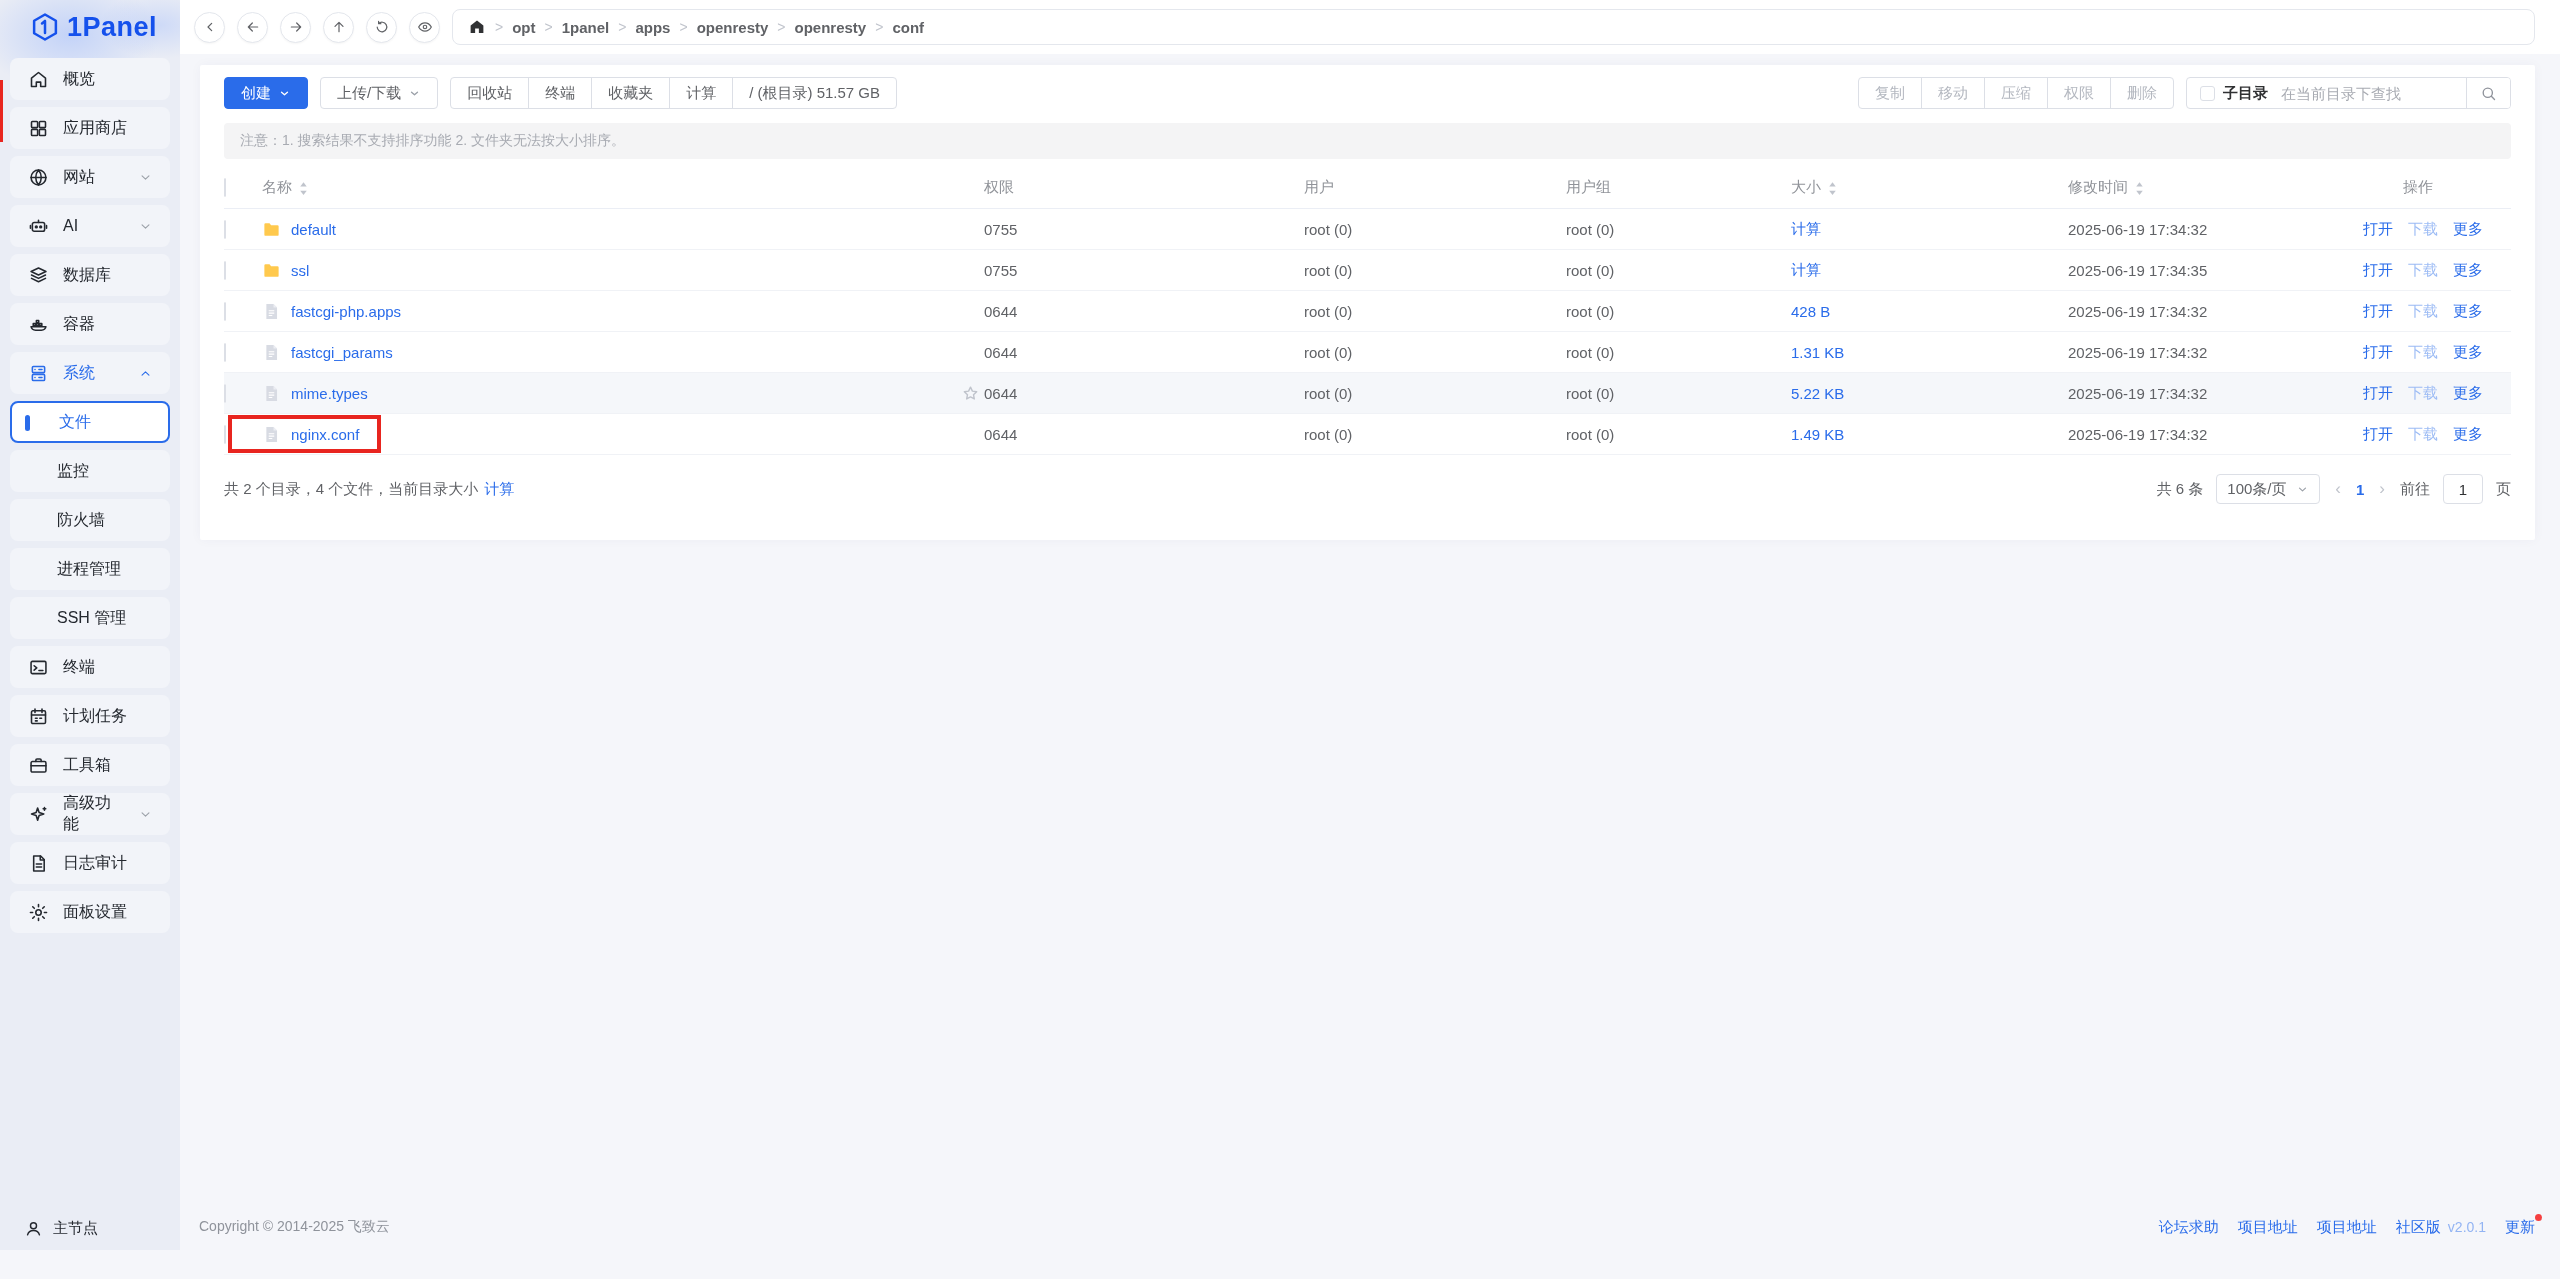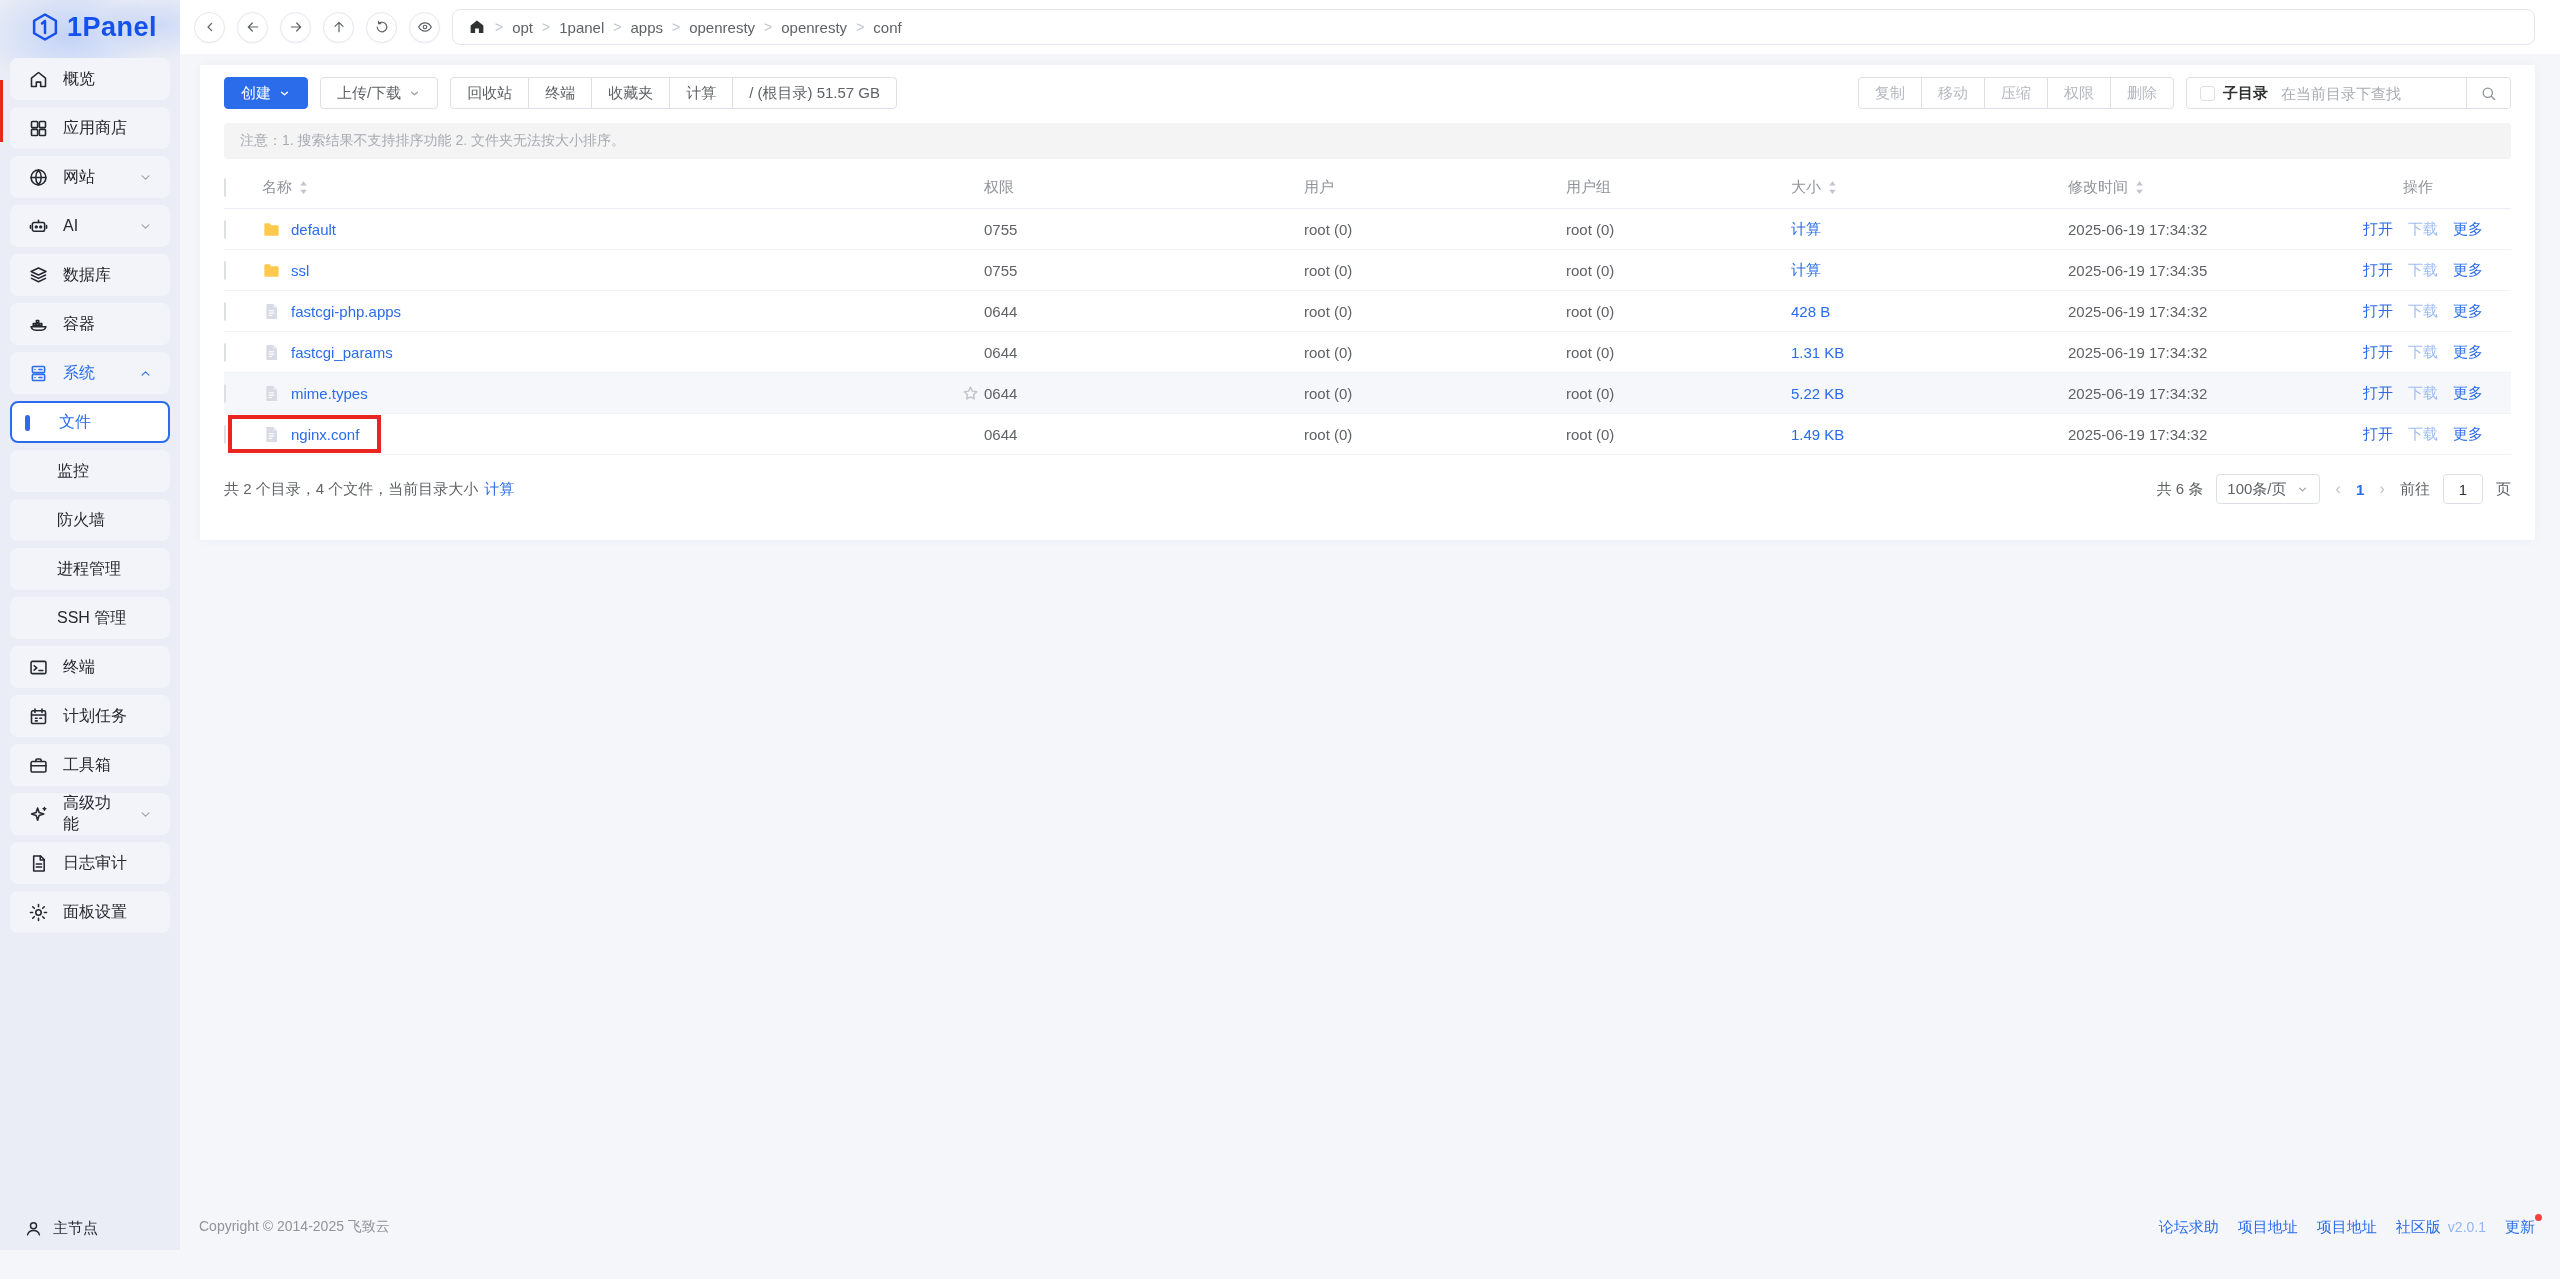--- a/index.html
+++ b/index.html
@@ -37,21 +37,21 @@
   .topbar { grid-column: 2; grid-row: 1; background: #fff; display: flex; align-items: center; padding: 0 25px 0 14px; }
   .nav-btns { display: flex; align-items: center; gap: 12px; }
   .nav-circle { width: 31px; height: 31px; border-radius: 50%; border: 1px solid #e4e7ed; background: #fff;
     color: #606266; display: flex; align-items: center; justify-content: center; cursor: pointer;
     box-shadow: 0 1px 2px rgba(0,0,0,.04); }
   .nav-circle .icn { width: 16px; height: 16px; }
   .breadcrumb { flex: 1; margin-left: 12px; height: 36px; border: 1px solid #e4e7ed; border-radius: 8px;
     background: #fff; display: flex; align-items: center; gap: 9px; padding: 0 15px; font-size: 15px; color: #606266; }
   .breadcrumb .icn { width: 18px; height: 18px; color: #303133; }
   .crumb-sep { color: #c0c4cc; font-size: 14px; }
-  .crumb { cursor: pointer; }
+  .crumb { cursor: pointer; font-weight: bold; }
 
   
   .main { grid-column: 2; grid-row: 2; position: relative; overflow: hidden; }
   .card { position: absolute; left: 20px; right: 25px; top: 11px; height: 475px; background: #fff;
     border-radius: 2px; box-shadow: 0 0 12px rgba(30, 50, 90, .04); padding: 12px 24px 0 24px; }
   .toolbar { display: flex; align-items: center; gap: 12px; height: 32px; }
   .btn { height: 32px; display: inline-flex; align-items: center; gap: 7px; padding: 0 16px;
     border-radius: 4px; font-size: 15px; cursor: pointer; white-space: nowrap; }
   .btn-primary { background: var(--accent); color: #fff; border: 1px solid var(--accent); }
   .btn-outline { background: #fff; color: #606266; border: 1px solid #dcdfe6; }
@@ -75,21 +75,21 @@
   .search-btn { width: 44px; align-self: stretch; border-left: 1px solid #dcdfe6; display: flex;
     align-items: center; justify-content: center; color: #8f939b; cursor: pointer; background: #fff; }
   .search-btn .icn { width: 17px; height: 17px; }
 
   .notice { margin-top: 14px; background: #f4f4f5; border-radius: 4px; padding: 9px 16px;
     font-size: 14px; color: #a8abb2; }
 
   
   .t-grid { display: grid; grid-template-columns: 38px 722px 320px 262px 225px 277px 295px 1fr; align-items: center; }
   .t-head { height: 42px; color: #909399; font-size: 15px; border-bottom: 1px solid #ebeef5; margin-top: 8px; }
-  .th { display: flex; align-items: center; gap: 6px; }
+  .th { display: flex; align-items: flex-end; gap: 6px; }
   .th .sort { width: 11px; height: 17px; display: inline-flex; }
   .th-actions { padding-left: 40px; }
   .t-row { height: 41px; border-bottom: 1px solid #f0f2f6; font-size: 15px; color: #606266; position: relative; }
   .t-row.hovered { background: #f5f7fa; }
   .cell-name { display: flex; align-items: center; gap: 10px; }
   .cell-name .icn { width: 19px; height: 19px; flex: 0 0 19px; }
   .link { color: var(--accent); cursor: pointer; }
   .link-light { color: #9dbcf5; cursor: pointer; }
   .star { width: 17px; height: 17px; color: #c0c4cc; margin-left: auto; margin-right: 4px; cursor: pointer; }
   .cell-actions { display: flex; gap: 15px; }

